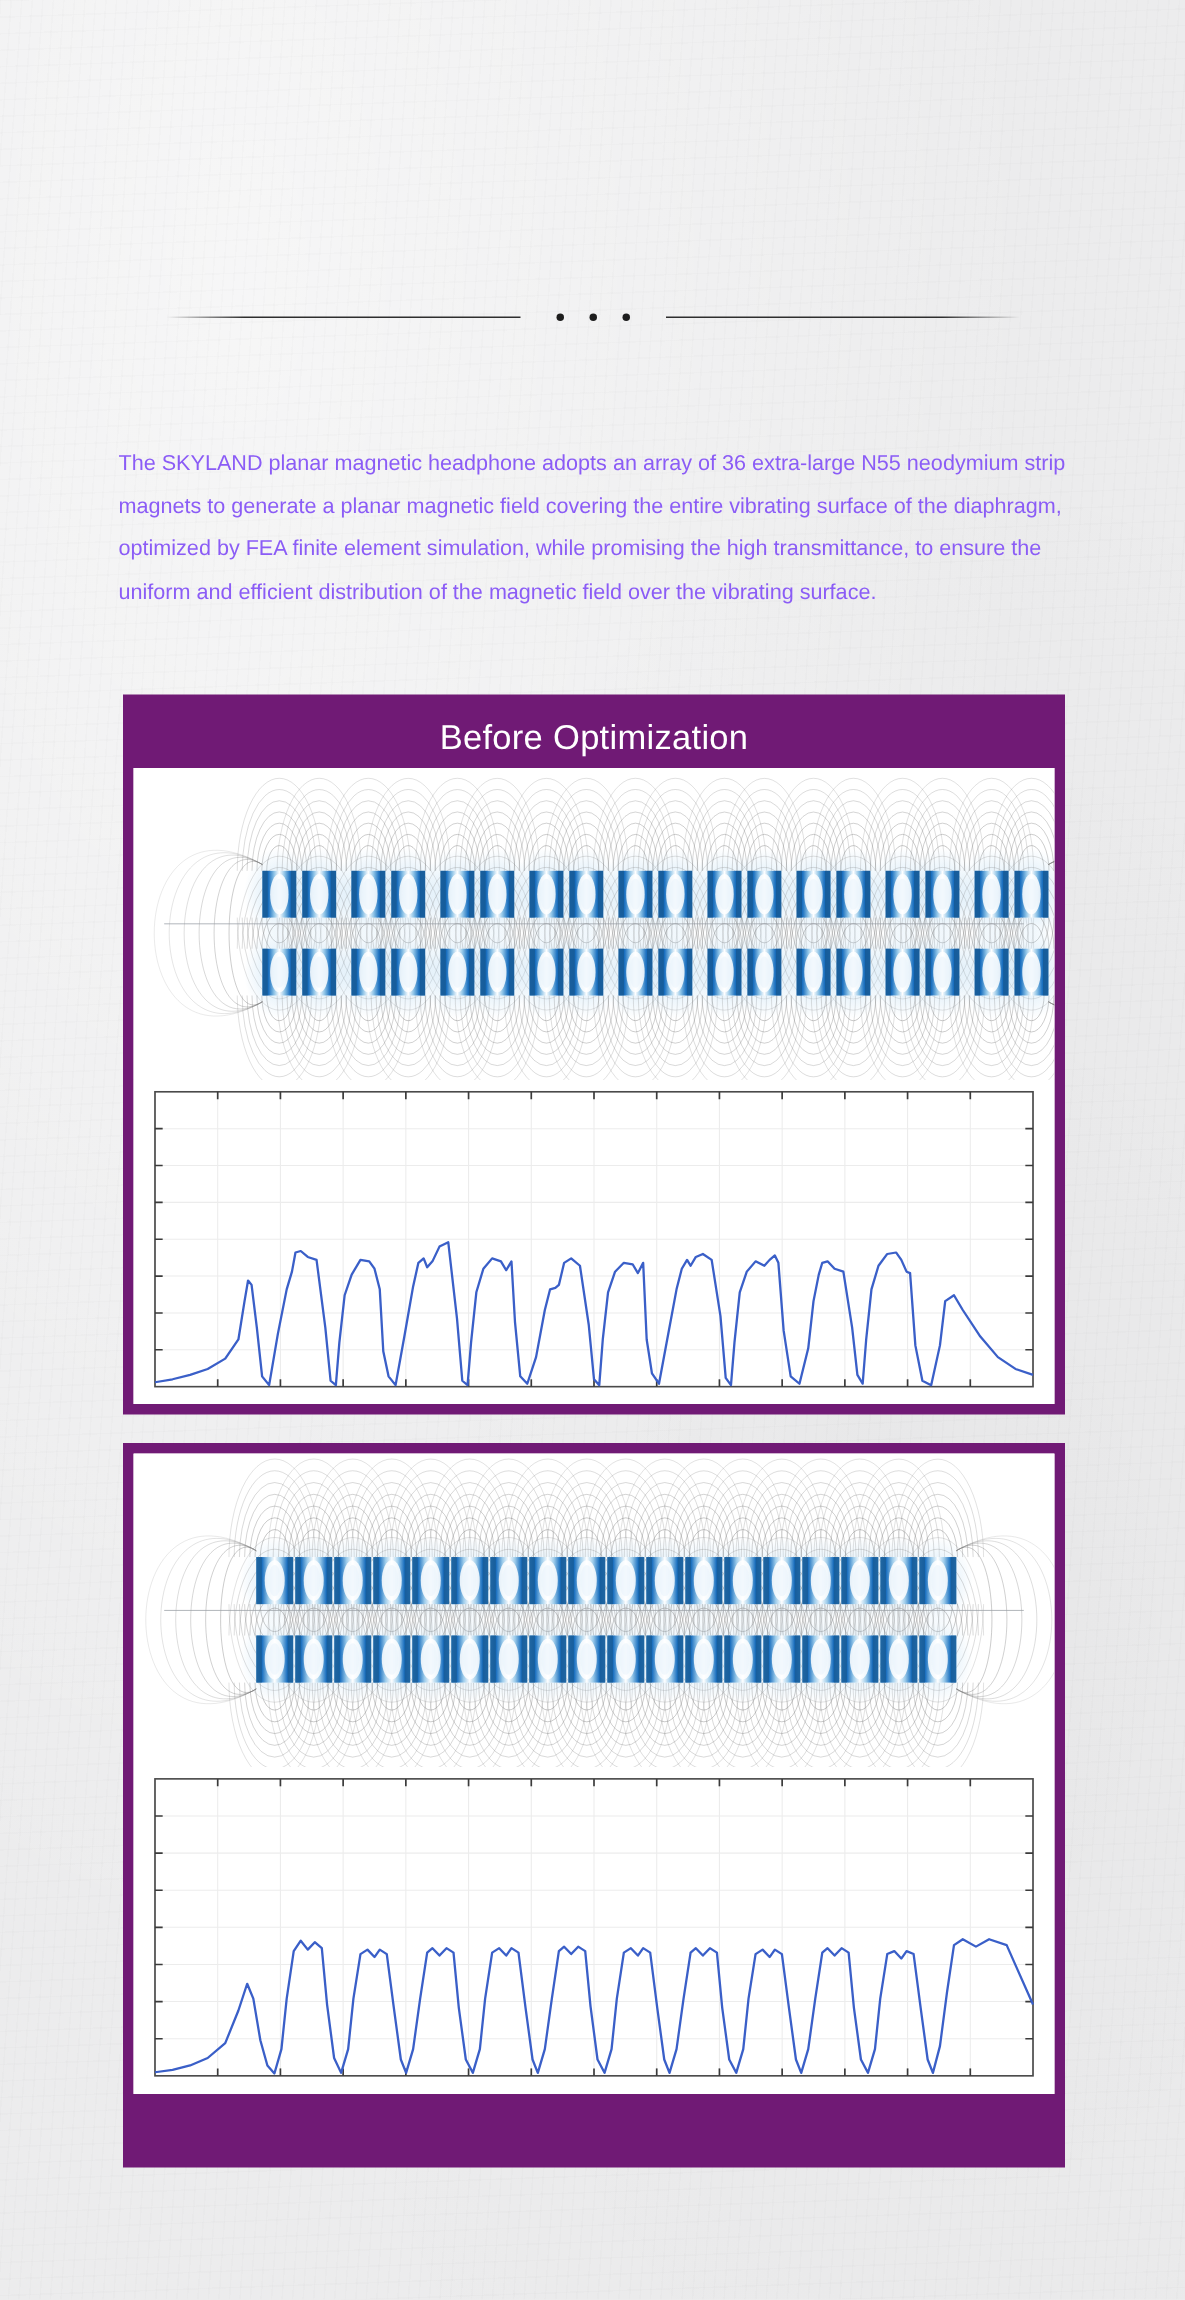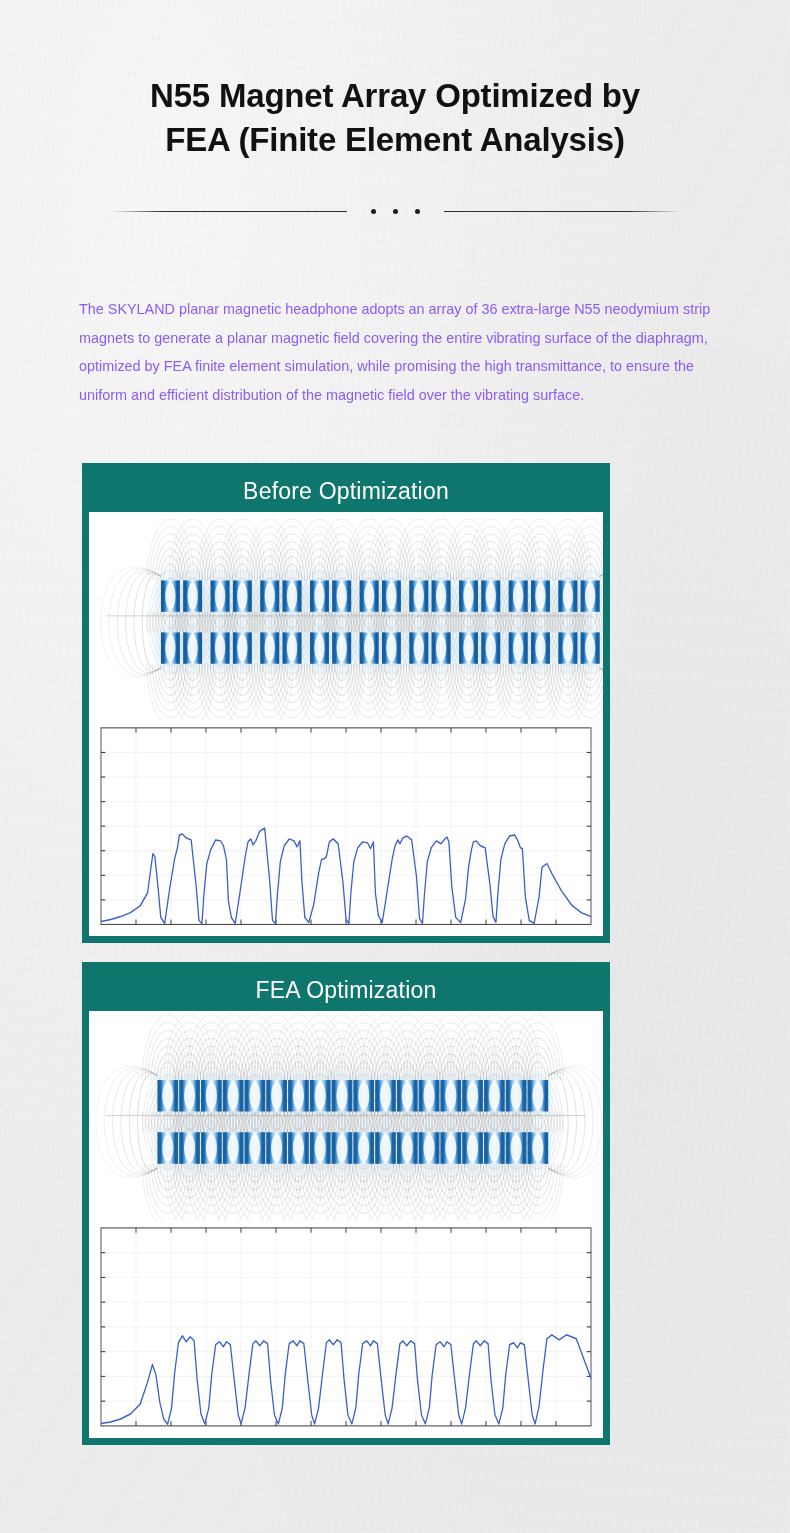--- a/index.html
+++ b/index.html
@@ -41,22 +41,22 @@
   .div-dots i{display:block;width:5px;height:5px;border-radius:50%;background:#1d1d1d;}
 
   
   .para{
     position:absolute;left:79px;top:281px;width:634px;
     font-size:14.4px;line-height:28.4px;color:#8b5cf6;
   }
 
   
   .panel{
-    position:absolute;left:82px;width:528px;
-    background:#0f766e;
+    position:absolute;left:82px;width:628px;
+    background:#701a75;
     box-sizing:border-box;
     padding:7px 7px 7px 7px;
   }
   .panel.p1{top:463px;height:480px;}
   .panel.p2{top:962px;height:483px;}
   .panel-title{
     height:42px;line-height:42px;text-align:center;
     color:#ffffff;font-size:23px;font-weight:400;
     letter-spacing:0.2px;
   }
@@ -70,24 +70,20 @@
   .field-plot{position:relative;width:100%;height:49%;background:#fff;}
   .line-plot{position:relative;width:100%;height:51%;background:#fff;}
   .field-plot svg,.line-plot svg{display:block;width:100%;height:100%;}
 </style>
 </head>
 <body>
 
 <div class="wrap">
   <div class="paper-texture"></div>
 
-  <div class="title">
-    <span>N55 Magnet Array Optimized by</span>
-    <span class="l2">FEA (Finite Element Analysis)</span>
-  </div>
 
   <div class="divider">
     <span class="div-line left"></span>
     <span class="div-dots">
       <i></i>
       <i></i>
       <i></i>
     </span>
     <span class="div-line right"></span>
   </div>
@@ -794,21 +790,20 @@
               <line x1="14" y1="183" x2="19" y2="183" stroke="#3b3b3b" stroke-width="1.1"></line>
               <line x1="586" y1="183" x2="581" y2="183" stroke="#3b3b3b" stroke-width="1.1"></line>
             </g>
           <path id="beforeChartCurve" fill="none" stroke="#3a5fc8" stroke-width="1.5" stroke-linejoin="round" d="M14.00,205.00 L25.44,203.00 L36.88,200.00 L48.32,196.00 L59.76,189.00 L68.34,176.00 L72.34,150.00 L74.63,136.00 L76.92,139.00 L80.35,168.00 L83.78,201.00 L88.36,207.00 L94.08,172.00 L99.80,142.00 L103.23,130.00 L105.52,117.00 L108.95,116.00 L113.53,120.00 L119.25,122.00 L124.97,168.00 L128.40,204.00 L131.83,207.00 L134.12,178.00 L137.55,146.00 L142.13,132.00 L147.85,122.00 L153.57,123.00 L157.00,128.00 L160.43,142.00 L162.72,184.00 L166.15,201.00 L170.73,207.00 L176.45,174.00 L182.17,140.00 L185.60,124.00 L189.03,121.00 L191.32,127.00 L194.75,123.00 L199.33,113.00 L205.05,110.00 L210.77,162.00 L214.20,204.00 L217.63,207.00 L219.92,178.00 L223.35,144.00 L227.93,128.00 L233.65,121.00 L239.37,123.00 L242.80,129.00 L246.23,123.00 L248.52,164.00 L251.95,201.00 L256.53,206.00 L262.25,188.00 L267.97,156.00 L271.40,142.00 L274.83,141.00 L277.12,139.00 L280.55,124.00 L285.13,121.00 L290.85,126.00 L296.57,166.00 L300.00,203.00 L303.43,207.00 L305.72,176.00 L309.15,144.00 L313.73,130.00 L319.45,124.00 L325.17,125.00 L328.60,131.00 L332.03,124.00 L334.32,176.00 L337.75,199.00 L342.33,206.00 L348.05,174.00 L353.77,142.00 L357.20,128.00 L360.63,122.00 L362.92,126.00 L366.35,120.00 L370.93,118.00 L376.65,122.00 L382.37,160.00 L385.80,202.00 L389.23,207.00 L391.52,178.00 L394.95,144.00 L399.53,130.00 L405.25,123.00 L410.97,126.00 L414.40,122.00 L417.83,119.00 L420.12,124.00 L423.55,170.00 L428.13,201.00 L433.85,206.00 L439.57,182.00 L443.00,150.00 L446.43,132.00 L448.72,124.00 L452.15,123.00 L456.73,128.00 L462.45,130.00 L468.17,168.00 L471.60,200.00 L475.03,206.00 L477.32,176.00 L480.75,142.00 L485.33,126.00 L491.05,118.00 L496.77,117.00 L500.20,122.00 L503.63,130.00 L505.92,131.00 L509.35,180.00 L513.93,204.00 L519.65,207.00 L525.37,180.00 L528.80,150.00 L534.52,146.00 L540.24,156.00 L551.68,174.00 L563.12,188.00 L574.56,196.00 L586.00,200.00"></path>
         </svg>
       </div>
     </div>
   </div>
 
   <div class="panel p2">
-    <div class="panel-title">FEA Optimization</div>
     <div class="panel-body">
       <div class="field-plot">
         <svg viewBox="0 0 600 200" preserveAspectRatio="none">
           <defs>
             <linearGradient id="magGradB" x1="0" y1="0" x2="1" y2="0">
               <stop offset="0%" stop-color="#3f8fd0"></stop>
               <stop offset="16%" stop-color="#1a6fbf"></stop>
               <stop offset="33%" stop-color="#9ccbea"></stop>
               <stop offset="50%" stop-color="#ffffff"></stop>
               <stop offset="67%" stop-color="#9ccbea"></stop>

